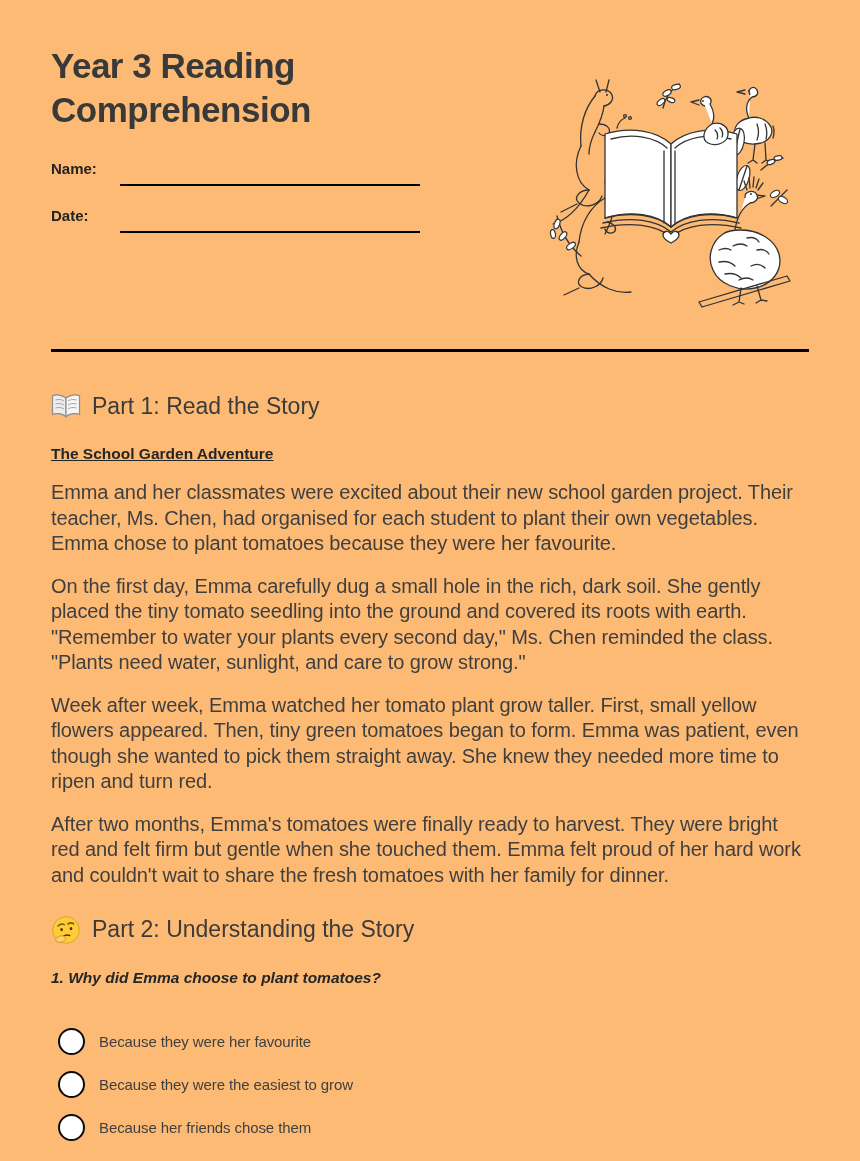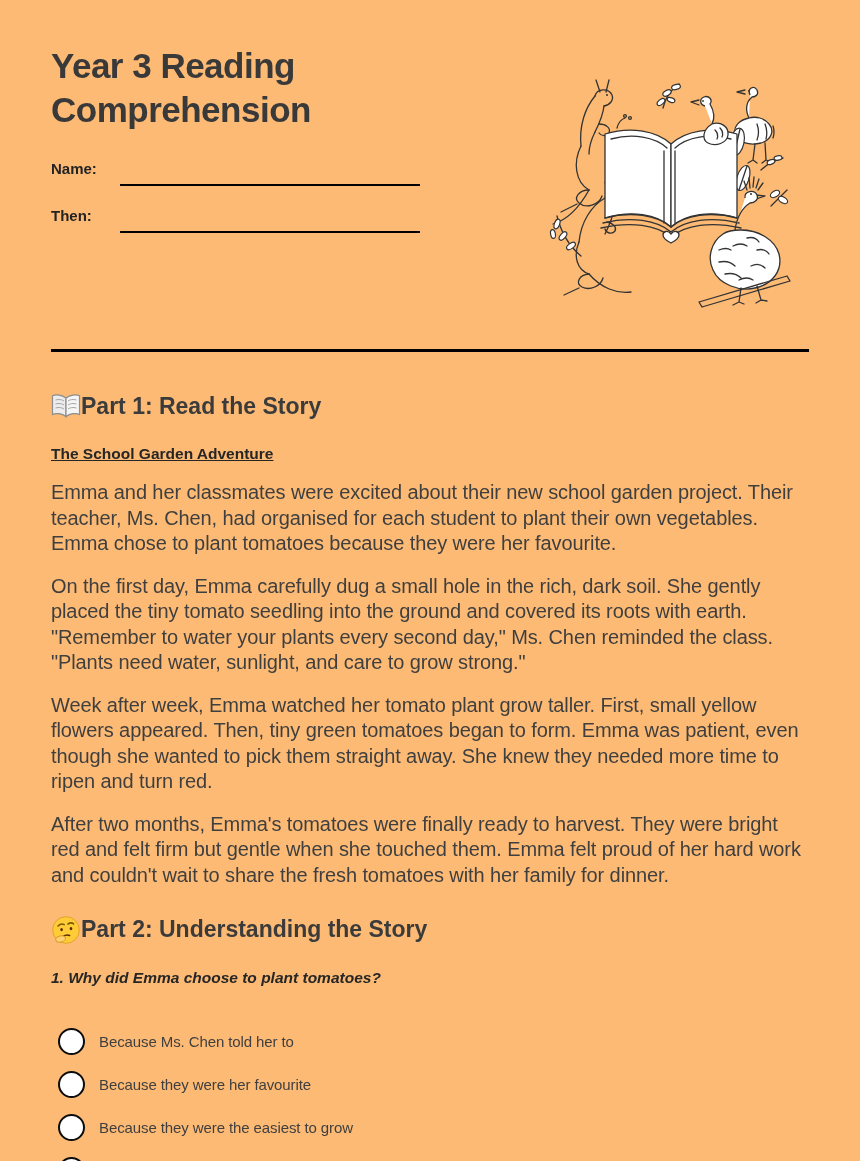--- a/index.html
+++ b/index.html
@@ -18,22 +18,22 @@
   .field { position: absolute; left: 51px; display: flex; align-items: flex-start; }
   .field.name { top: 160px; }
   .field.date { top: 207px; }
   .field-label { width: 69px; font-size: 15px; font-weight: bold; color: #232323; padding-bottom: 4px; }
   .blank-line { width: 300px; height: 26px; border-bottom: 2.5px solid #000; }
   .illustration { position: absolute; left: 543px; top: 66px; width: 258px; height: 244px; }
   .divider { position: absolute; left: 51px; right: 51px; bottom: 0; height: 3px; background: #000; }
   
   .main { padding: 0 51px 20px 51px; }
   .section-heading {
-    display: flex; align-items: center; 
-    font-size: 23px; line-height: 32px; font-weight: bold; color: #3b3b3b; margin: 38px 0 0;
+    display: flex; align-items: center; gap: 11px;
+    font-size: 23px; line-height: 32px; font-weight: normal; color: #3b3b3b; margin: 38px 0 0;
   }
   .section-heading .icon { display: inline-flex; flex: 0 0 auto; }
   .story-title { font-size: 15.5px; font-weight: bold; color: #262626; margin: 23px 0 6px; text-decoration: underline; }
   .story-para { font-size: 20px; line-height: 25.5px; color: #3f3f3f; margin: 17px 0 0; letter-spacing: -0.1px; }
   .part2-heading { margin-top: 25px; align-items: flex-end; }
   .question { font-size: 15.5px; font-weight: bold; color: #262626; margin: 24px 0 0; font-style: italic; }
   .options { margin-top: 41px; }
   .option { display: flex; align-items: center; height: 27px; margin-bottom: 16px; cursor: pointer; }
   .radio {
     width: 27px; height: 27px; border: 2.5px solid #0d0d0d; border-radius: 50%;
@@ -51,21 +51,21 @@
 
   <div class="header">
     <h1 class="doc-title">Year 3 Reading Comprehension</h1>
 
     <div class="field name">
       <span class="field-label">Name:</span>
       <span class="blank-line"></span>
     </div>
 
     <div class="field date">
-      <span class="field-label">Then:</span>
+      <span class="field-label">Date:</span>
       <span class="blank-line"></span>
     </div>
 
     <div class="illustration">
       <svg width="258" height="244" viewBox="0 0 258 244">
 
         <path class="ln" d="M120,42 C122,32 128,24 136,18"></path>
         <ellipse class="lf" cx="118" cy="36" rx="4.5" ry="2.5" transform="rotate(-40 118 36)"></ellipse>
         <ellipse class="lf" cx="124" cy="27" rx="4.5" ry="2.5" transform="rotate(-30 124 27)"></ellipse>
         <ellipse class="lf" cx="133" cy="21" rx="4.5" ry="2.5" transform="rotate(-15 133 21)"></ellipse>
@@ -183,24 +183,20 @@
         </svg>
       </span>
       <span>Part 2: Understanding the Story</span>
     </h2>
 
     <p class="question">1. Why did Emma choose to plant tomatoes?</p>
 
     <div class="options">
       <div class="option">
         <span class="radio"></span>
-        <span class="option-label">Because Ms. Chen told her to</span>
-      </div>
-      <div class="option">
-        <span class="radio"></span>
         <span class="option-label">Because they were her favourite</span>
       </div>
       <div class="option">
         <span class="radio"></span>
         <span class="option-label">Because they were the easiest to grow</span>
       </div>
       <div class="option">
         <span class="radio"></span>
         <span class="option-label">Because her friends chose them</span>
       </div>

